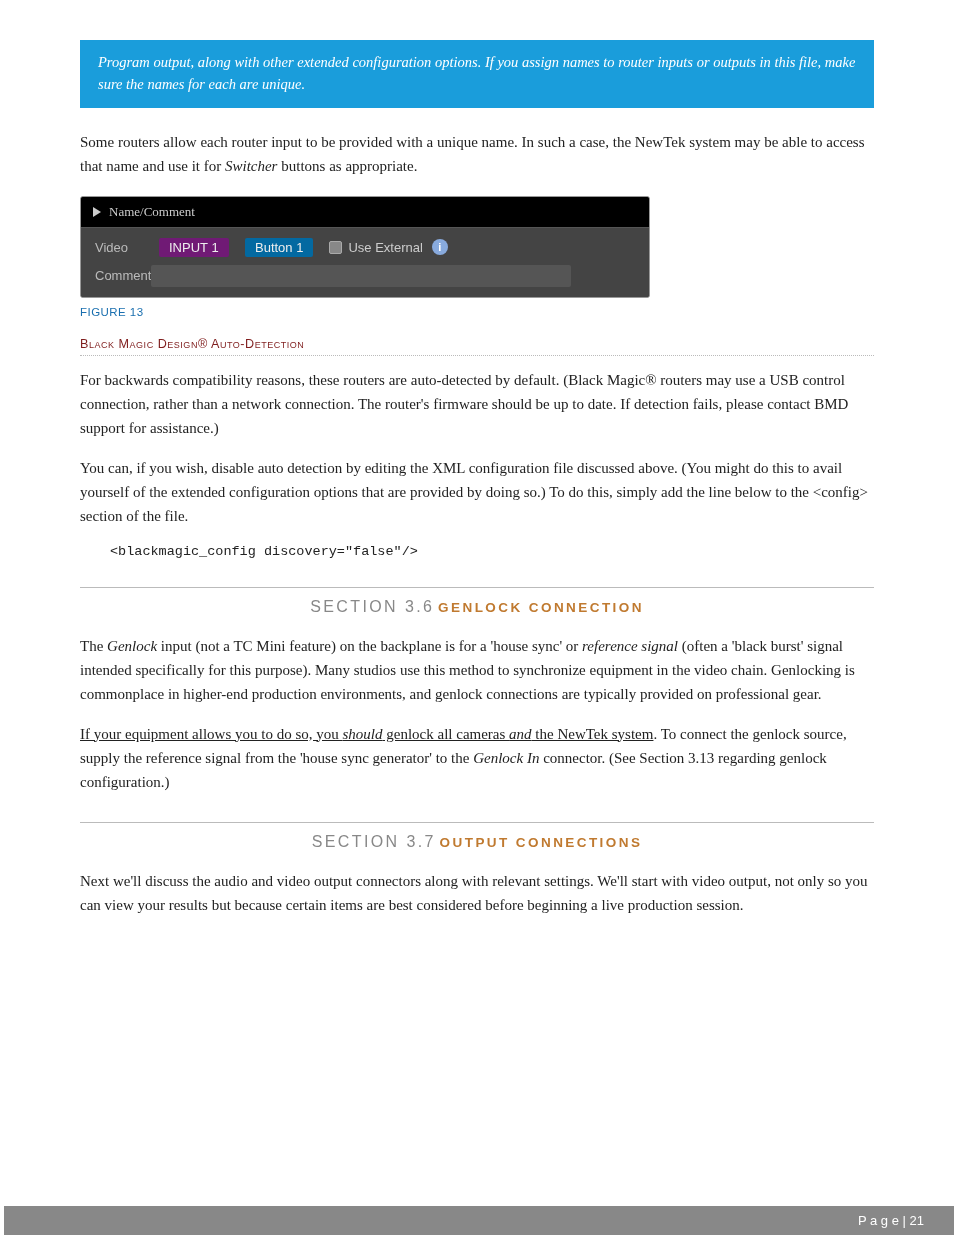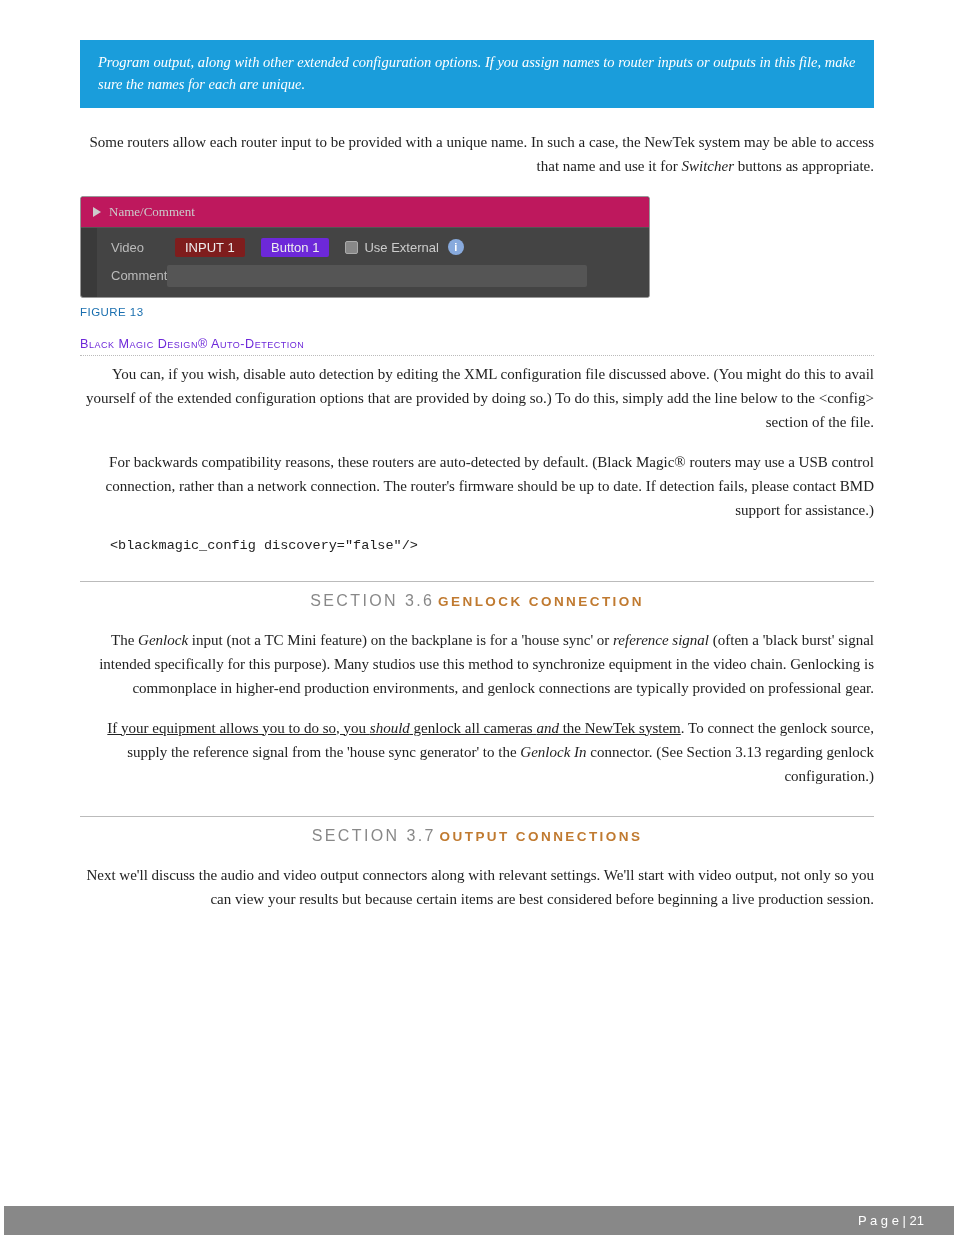--- a/index.html
+++ b/index.html
@@ -24,81 +24,79 @@
       padding: 12px 18px;
       margin-bottom: 22px;
       font-size: 14.5px;
       line-height: 1.5;
     }
     .body-text {
       line-height: 1.6;
       margin-bottom: 16px;
       font-size: 15px;
       color: #222;
-      text-align: right;
     }
     .italic { font-style: italic; }
     .ui-panel {
       border: 1px solid #999;
       border-radius: 3px;
       background: #3a3a3a;
       width: 570px;
       margin: 18px 0 8px 0;
       padding: 0;
       overflow: hidden;
     }
     .ui-panel-header {
-      background: #be185d;
+      background: #000000;
       color: #ccc;
       font-size: 13px;
       padding: 7px 12px;
       display: flex;
       align-items: center;
       border-bottom: 1px solid #555;
     }
     .ui-panel-header .triangle {
       display: inline-block;
       width: 0; height: 0;
       border-top: 5px solid transparent;
       border-bottom: 5px solid transparent;
       border-right: 8px solid #ccc;
       margin-right: 8px;
       transform: rotate(180deg);
     }
     .ui-panel-body {
       background: #444;
       padding: 10px 14px 10px 14px;
-      margin-left: 16px;
     }
     .ui-panel-row {
       display: flex;
       align-items: center;
       margin-bottom: 8px;
       gap: 16px;
     }
     .ui-label {
       color: #bbb;
       font-size: 13px;
       min-width: 48px;
       font-family: Arial, sans-serif;
     }
     .ui-value {
       color: #eee;
       font-size: 13px;
       font-family: Arial, sans-serif;
-      background: #7f1d1d;
+      background: #701a75;
       padding: 2px 10px;
       border-radius: 2px;
       min-width: 70px;
     }
     .ui-btn {
       color: #eee;
       font-size: 13px;
       font-family: Arial, sans-serif;
-      background: #6d28d9;
+      background: #0369a1;
       padding: 2px 10px;
       border-radius: 2px;
     }
     .ui-checkbox {
       display: inline-flex;
       align-items: center;
       gap: 6px;
       color: #ccc;
       font-size: 13px;
       font-family: Arial, sans-serif;
@@ -138,26 +136,26 @@
       font-size: 11.5px;
       color: #1a6faf;
       letter-spacing: 0.04em;
       text-transform: uppercase;
       margin-bottom: 14px;
       margin-top: 4px;
       font-family: Arial, sans-serif;
     }
     .section-heading {
       font-size: 13px;
-      color: #6d28d9;
+      color: #7f1d1d;
       font-family: Arial, sans-serif;
       letter-spacing: 0.04em;
       border-bottom: 1px dotted #bbb;
       padding-bottom: 4px;
-      margin-bottom: 6px;
+      margin-bottom: 12px;
       margin-top: 18px;
     }
     .section-divider {
       border: none;
       border-top: 1px solid #bbb;
       margin: 28px 0 10px 0;
     }
     .section-title-row {
       text-align: center;
       margin: 10px 0 18px 0;
@@ -239,23 +237,23 @@
     </div>
   </div>
 
   <div class="figure-label">FIGURE 13</div>
 
 
   <div class="section-heading">
     <span class="small-caps">Black Magic Design® Auto-Detection</span>
   </div>
 
+  <p class="body-text">For backwards compatibility reasons, these routers are auto-detected by default.  (Black Magic® routers may use a USB control connection, rather than a network connection. The router's firmware should be up to date. If detection fails, please contact BMD support for assistance.)</p>
+
   <p class="body-text">You can, if you wish, disable auto detection by editing the XML configuration file discussed above.  (You might do this to avail yourself of the extended configuration options that are provided by doing so.)  To do this, simply add the line below to the &lt;config&gt; section of the file.</p>
-
-  <p class="body-text">For backwards compatibility reasons, these routers are auto-detected by default.  (Black Magic® routers may use a USB control connection, rather than a network connection. The router's firmware should be up to date. If detection fails, please contact BMD support for assistance.)</p>
 
   <div class="code-line">&lt;blackmagic_config discovery="false"/&gt;</div>
 
   <hr class="section-divider">
   <div class="section-title-row">
     <span class="section-title-label">SECTION 3.6</span>
     <span> </span>
     <span class="section-title-main">GENLOCK CONNECTION</span>
   </div>
 

